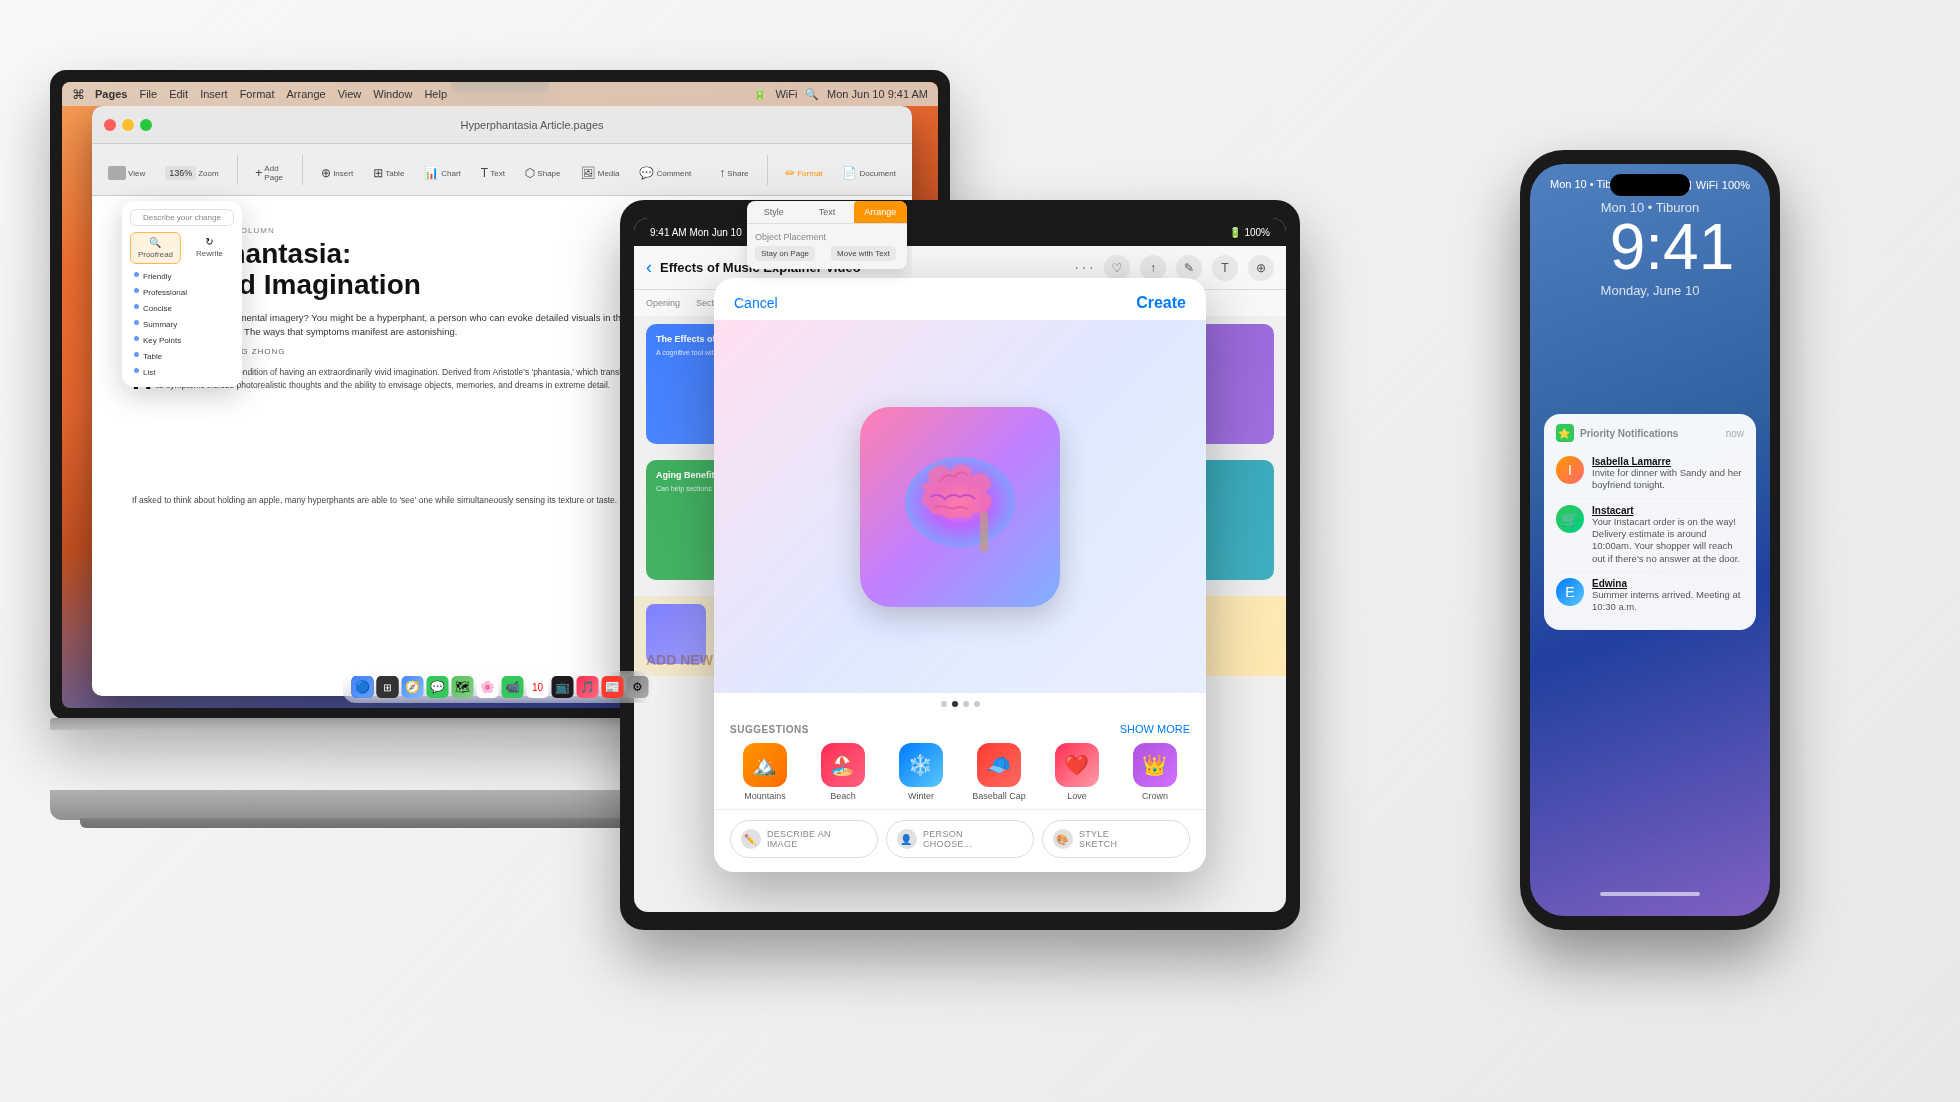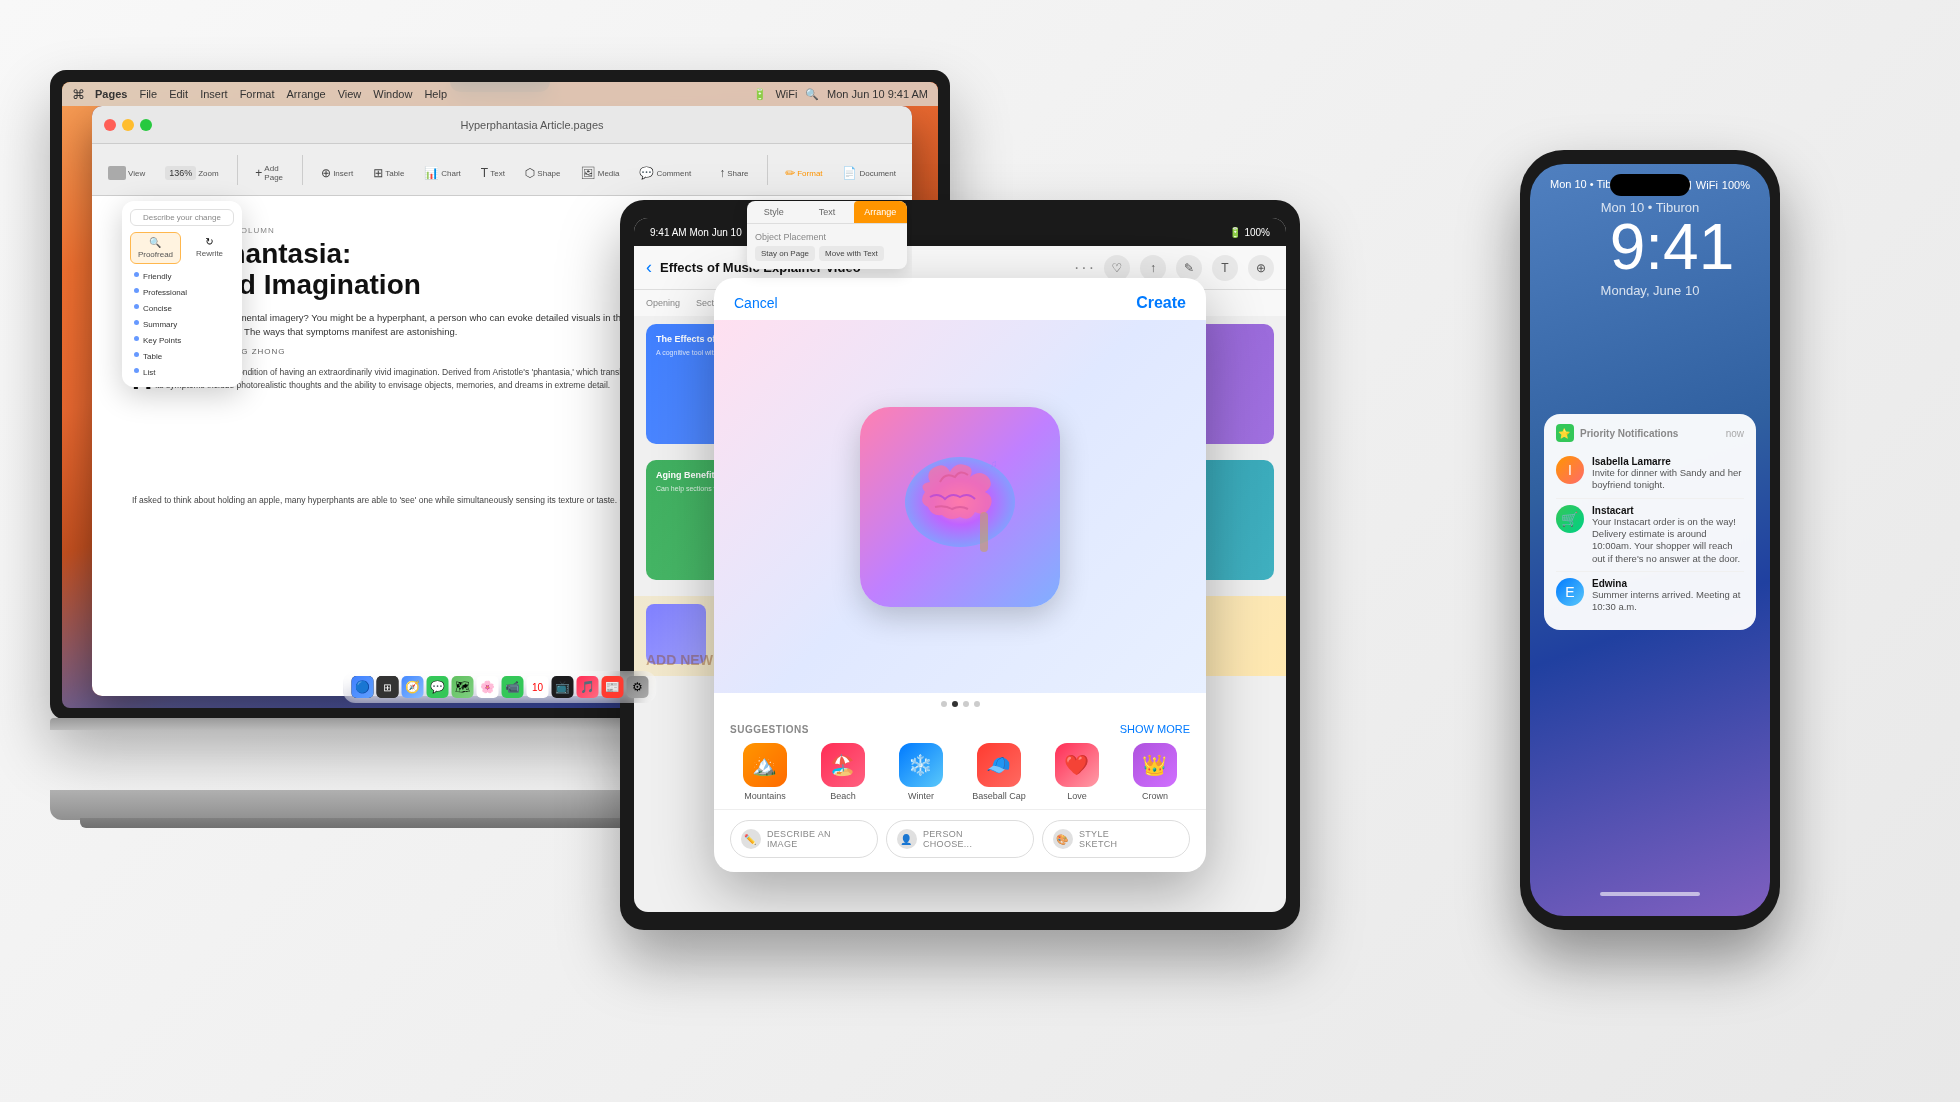--- a/index.html
+++ b/index.html
@@ -328,21 +328,21 @@
     .format-body {
       padding: 8px;
     }
     .format-label {
       font-size: 9px;
       color: #888;
       margin-bottom: 4px;
     }
     .format-btns {
       display: flex;
-      gap: 4px;
+      gap: 16px;
     }
     .format-placement-btn {
       font-size: 8px;
       padding: 3px 6px;
       background: #e8e8e8;
       border-radius: 4px;
       color: #444;
     }
 
     
@@ -753,20 +753,21 @@
       background: linear-gradient(135deg, #ff9500, #ff6b6b);
       flex-shrink: 0;
     }
     .notif-content {
       flex: 1;
     }
     .notif-sender {
       font-size: 10px;
       font-weight: 600;
       color: #111;
+      text-decoration: underline;
     }
     .notif-msg {
       font-size: 9.5px;
       color: #555;
       line-height: 1.3;
     }
     .notif-avatar-2 {
       background: linear-gradient(135deg, #007aff, #34aadc);
     }
     .iphone-bottom-bar {

